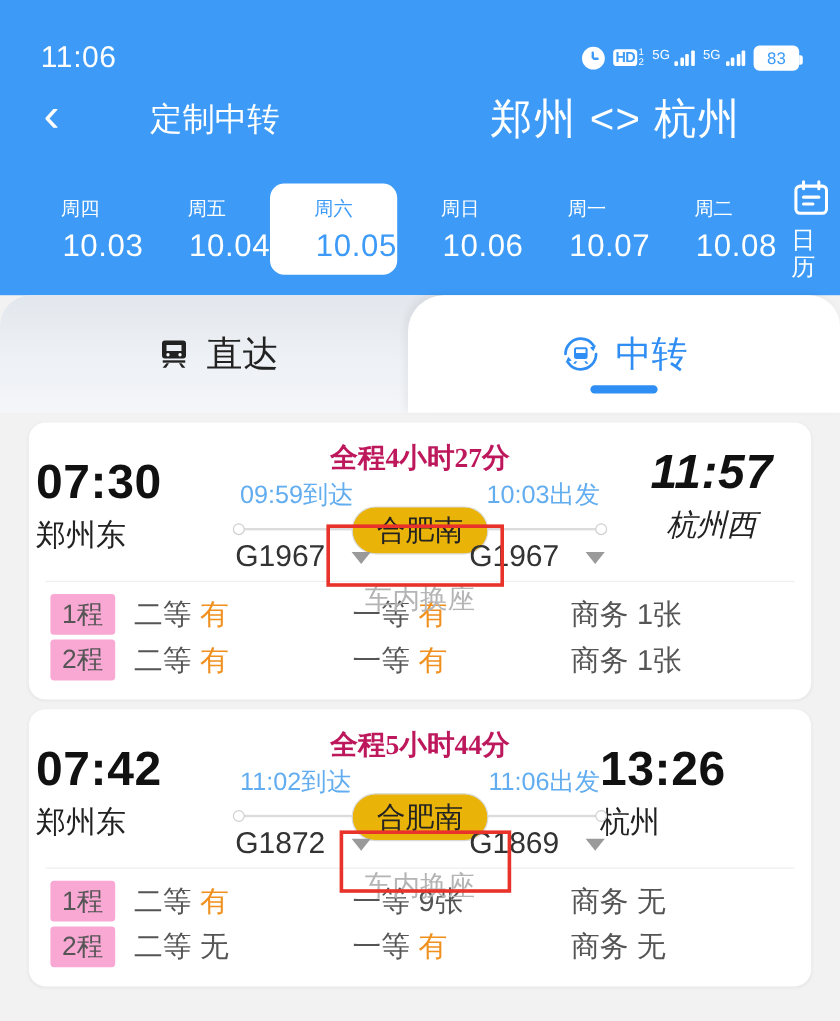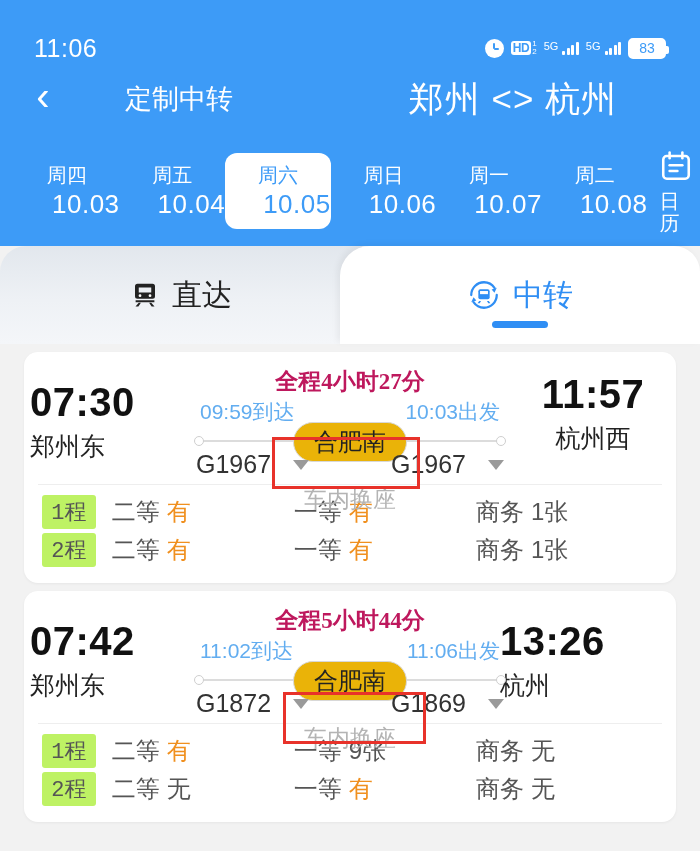--- a/index.html
+++ b/index.html
@@ -83,21 +83,21 @@
   
   #date-strip{
     position:absolute; left:0; top:145px; width:700px; height:92px;
     display:flex; align-items:center; padding:0 14px;
   }
   .date-cell{
     flex:1; height:76px; border-radius:12px;
     display:flex; flex-direction:column; align-items:center; justify-content:center;
     color:#ffffff;
   }
-  .date-cell .dow{ font-size:20px; line-height:26px; }
+  .date-cell .dow{ font-size:16px; line-height:26px; }
   .date-cell .dnum{ font-size:26px; line-height:32px; letter-spacing:.5px;margin-left:38px; }
   .date-cell.active{ background:#ffffff; color:#3d9bf7; }
   #cal-sep{
     width:1px; height:54px; background:rgba(255,255,255,.45); margin:0 6px;
   }
   #cal-btn{
     width:92px; display:flex; flex-direction:column; align-items:center;
     justify-content:center; color:#fff; gap:3px;
   }
   #cal-btn .cal-label{ font-size:20px; line-height:22px; }
@@ -199,22 +199,22 @@
 
   .card-divider{
     height:1px; background:#eeeeee; margin:0 14px;
   }
   .seat-rows{ padding:8px 0 14px 0; }
   .seat-row{
     display:flex; align-items:center; height:38px; padding:0 18px;
     font-size:24px; color:#555;
   }
   .leg-badge{
-    width:56px; text-align:center; background:#bef264; color:#555;
-    font-size:22px; border-radius:3px; padding:2px 0; margin-right:16px;font-family:Liberation Mono, monospace;
+    width:56px; text-align:center; background:#f9a8d4; color:#555;
+    font-size:22px; border-radius:3px; padding:2px 0; margin-right:16px;
   }
   .seat-cell{ display:flex; align-items:baseline; gap:7px; }
   .seat-cell.c1{ width:190px; }
   .seat-cell.c2{ width:190px; }
   .seat-cell.c3{ width:190px; }
   .seat-label{ color:#555; }
   .seat-val{ color:#555; }
   .seat-val.avail{ color:#f0901f; }
 
   
@@ -475,19 +475,19 @@
         </span>
         <span class="seat-cell c3">
           <span class="seat-label">商务</span>
           <span class="seat-val">无</span>
         </span>
       </div>
     </div>
   </div>
 </div>
 
-<div style="position:absolute;left:508px;top:370px;width:170px;display:flex;flex-direction:column;align-items:center;">
+<div style="position:absolute;left:508px;top:370px;width:170px;display:flex;flex-direction:column;align-items:center;font-style:italic;">
   <div class="big-time">11:57</div>
   <div class="stn-name">杭州西</div>
 </div>
 
 <div class="annot-box" id="annot-1"></div>
 <div class="annot-box" id="annot-2"></div>
 
 </body></html>

